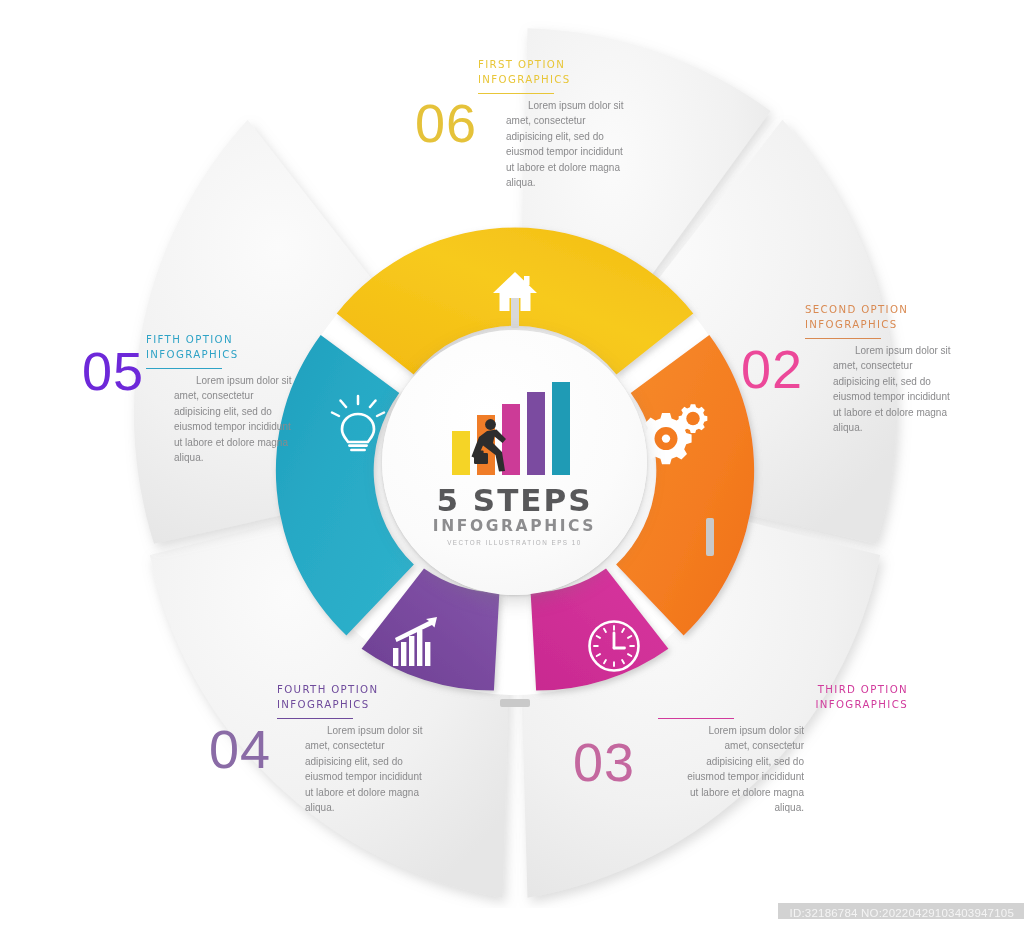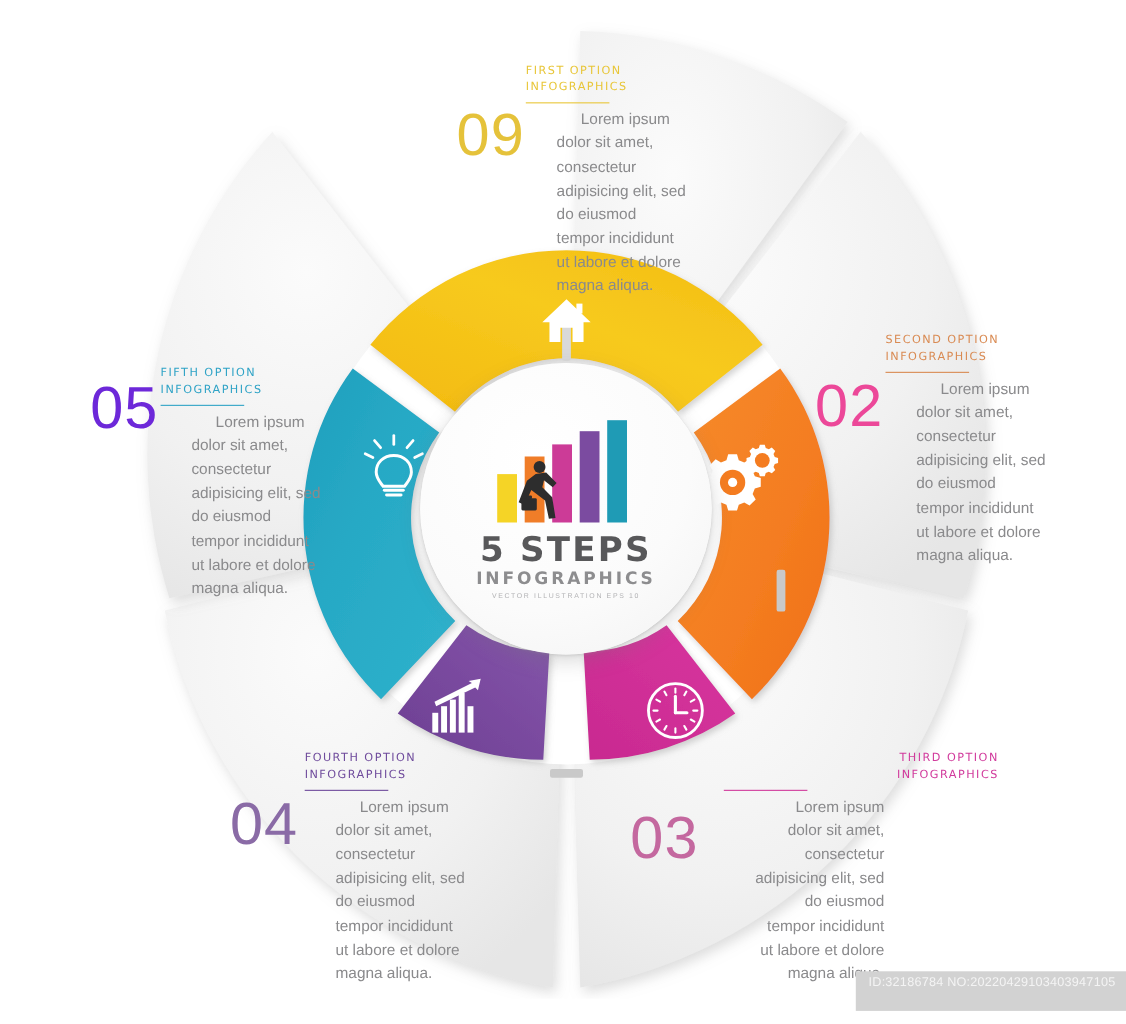--- a/index.html
+++ b/index.html
@@ -84,21 +84,21 @@
     letter-spacing: 1.35px;
     line-height: 1.45;
   }
   .opt-rule {
     height: 1px;
     width: 76px;
     margin: 5px 0 4px 0;
   }
   .opt-body {
     font-family: "Liberation Sans", sans-serif;
-    font-size: 14px;
+    font-size: 10px;
     line-height: 1.55;
     color: #8a8a8c;
     text-indent: 22px;
   }
   .opt-num {
     position: absolute;
     font-family: "Liberation Sans", sans-serif;
     font-weight: 300;
     font-size: 54px;
     letter-spacing: 1px;
@@ -138,21 +138,21 @@
     letter-spacing: .5px;
   }
   .idbar {
     position: absolute;
     right: 0px;
     bottom: 12px;
     background: #d2d2d2;
     color: #f4f4f4;
     font-family: "Liberation Sans", sans-serif;
     font-size: 11.5px;
-    padding: 4px 10px 20px 12px;
+    padding: 4px 10px 0 12px;
     letter-spacing: .2px;
     white-space: nowrap;
   }
 </style>
 </head>
 <body>
 
 <div id="stage">
 
   <div class="disc-wrap">
@@ -313,21 +313,21 @@
   </div>
 
   <div class="opt ta-l" style="left:478px; top:58px;">
     <div class="opt-head" style="color:#e8c638;">
       <span>FIRST OPTION</span><br>
       <span>INFOGRAPHICS</span>
     </div>
     <div class="opt-rule rule-l" style="background:#e8c638;"></div>
     <div class="opt-body" style="width:118px; margin-left:28px;">Lorem ipsum dolor sit amet, consectetur adipisicing elit, sed do eiusmod tempor incididunt ut labore et dolore magna aliqua.</div>
   </div>
-  <div class="opt-num" style="left:415px; top:96px; color:#e5c23a;">09</div>
+  <div class="opt-num" style="left:415px; top:96px; color:#e5c23a;">06</div>
 
   <div class="opt ta-l" style="left:805px; top:303px;">
     <div class="opt-head" style="color:#d98a52;">
       <span>SECOND OPTION</span><br>
       <span>INFOGRAPHICS</span>
     </div>
     <div class="opt-rule rule-l" style="background:#d98a52;"></div>
     <div class="opt-body" style="width:118px; margin-left:28px;">Lorem ipsum dolor sit amet, consectetur adipisicing elit, sed do eiusmod tempor incididunt ut labore et dolore magna aliqua.</div>
   </div>
   <div class="opt-num" style="left:741px; top:342px; color:#ec4899;">02</div>

